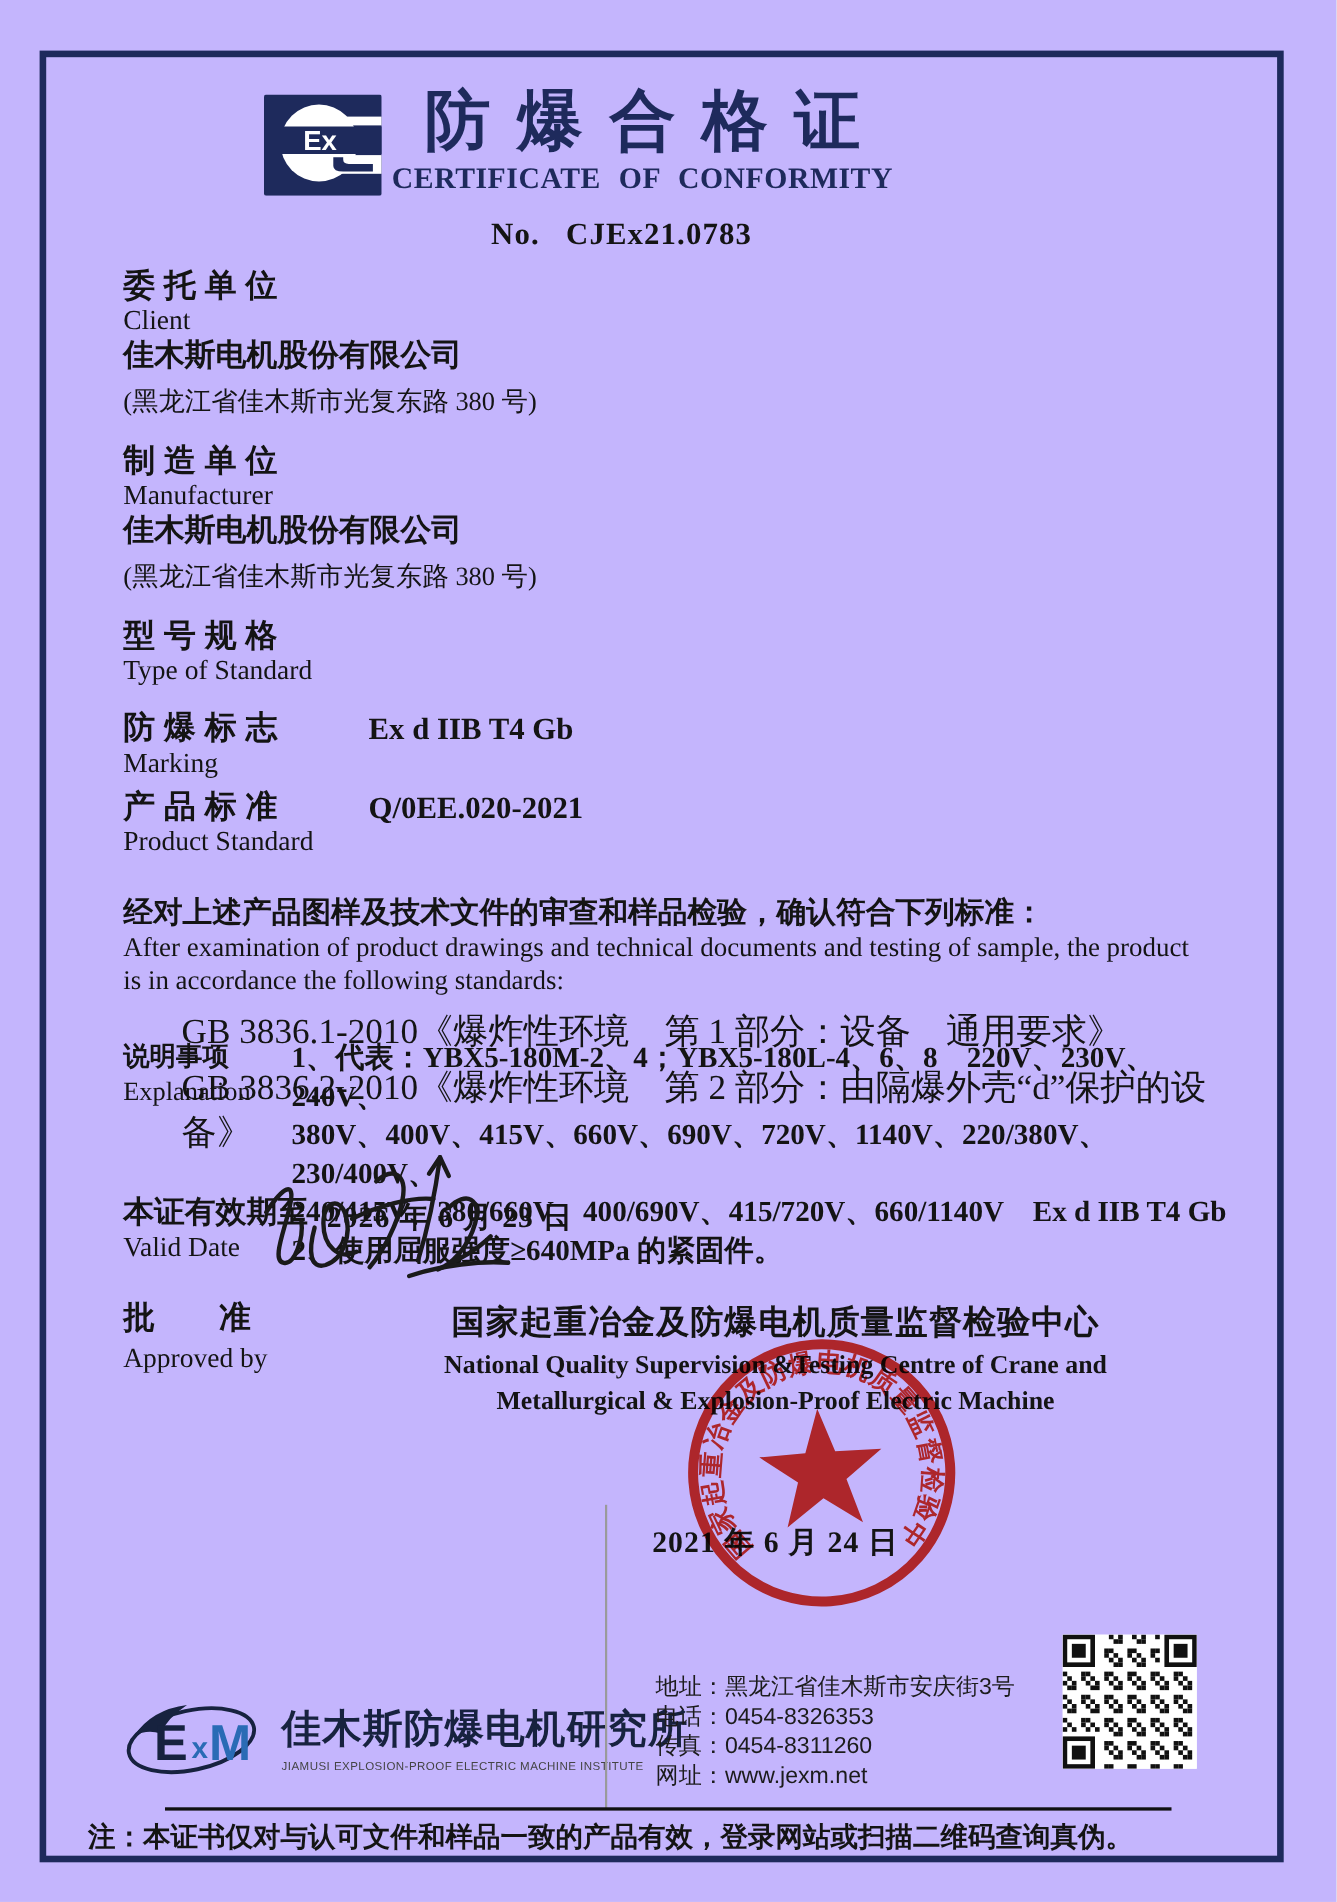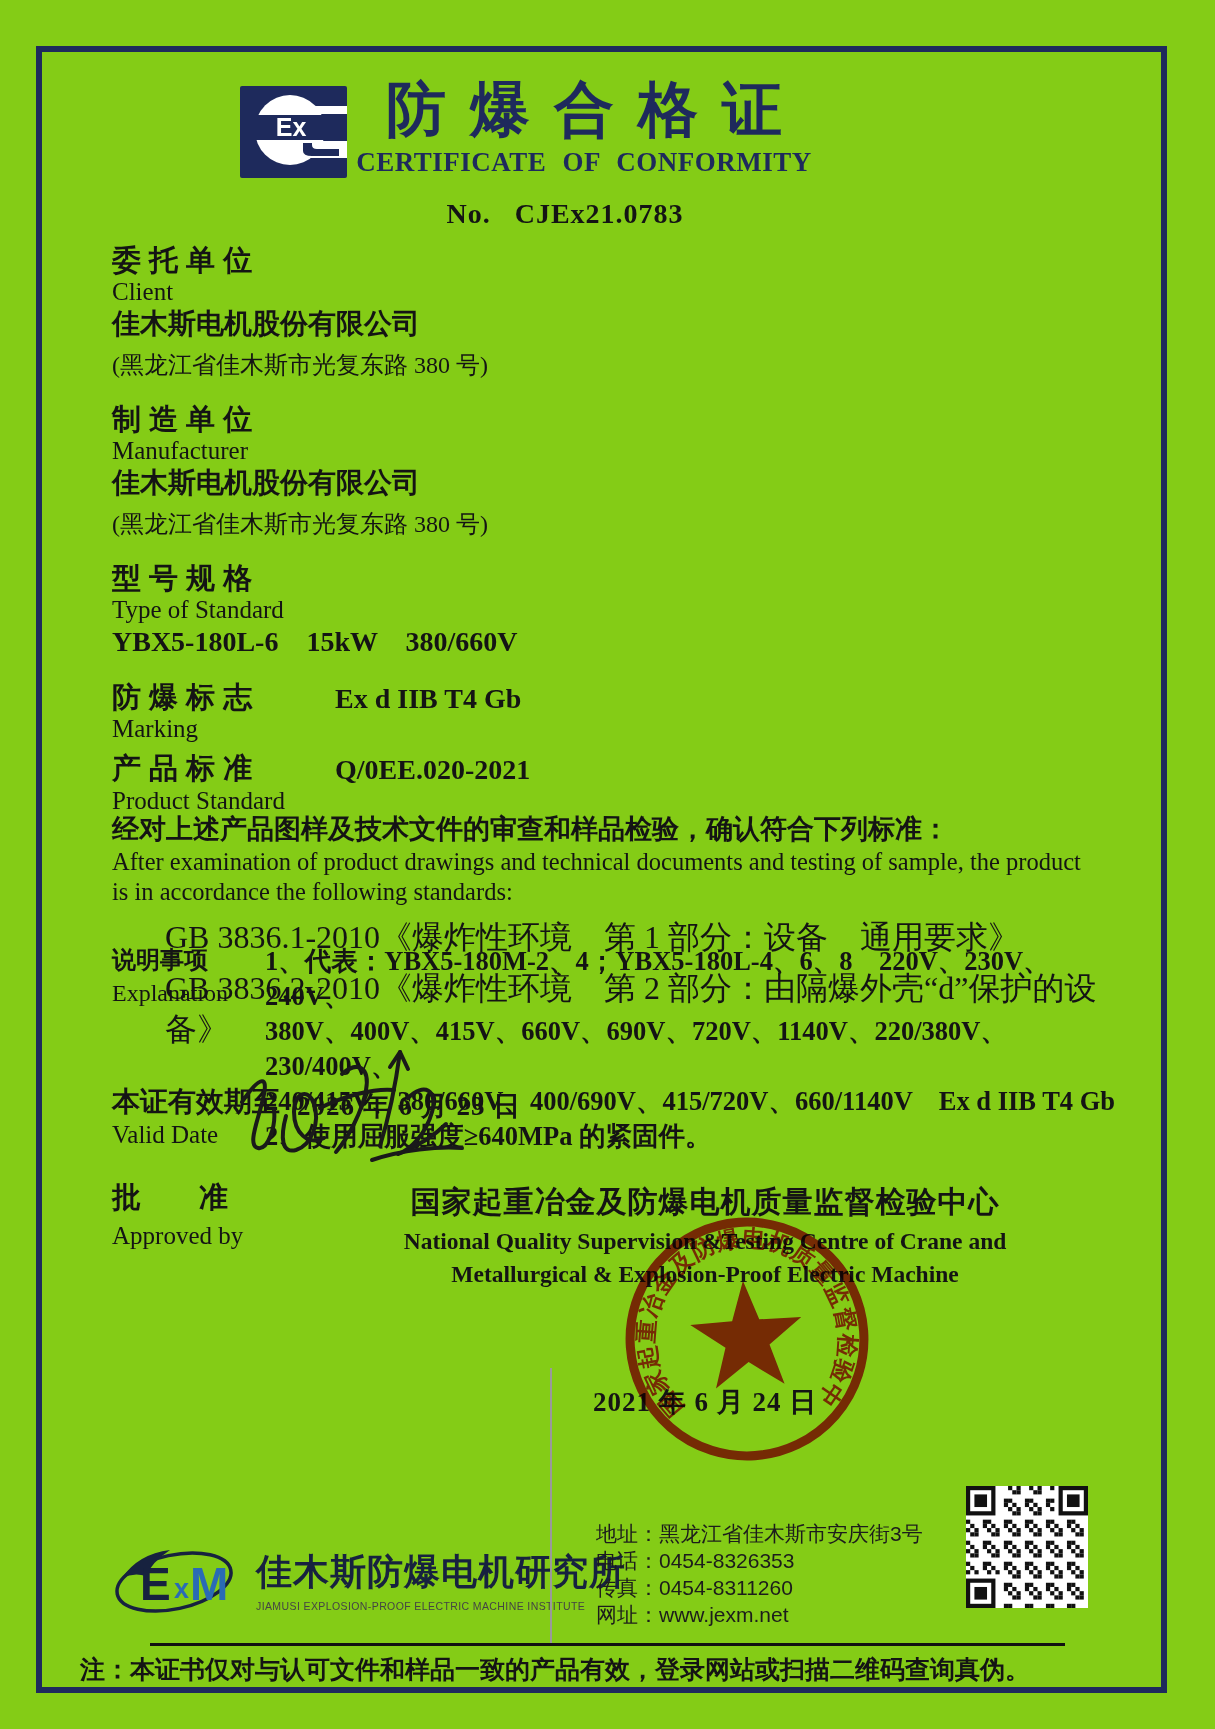--- a/index.html
+++ b/index.html
@@ -1,17 +1,17 @@
 <!DOCTYPE html>
 <html><head>
 <meta charset="utf-8">
 <style>
   html,body{margin:0;padding:0;background:#e8e8e4;}
   .page{
-    position:relative;width:1215px;height:1729px;background:#84cc16;
+    position:relative;width:1215px;height:1729px;background:#c4b5fd;
     font-family:"Liberation Serif",serif;color:#141414;overflow:hidden;margin:0 auto;
   }
   .frame{position:absolute;left:36px;top:46px;width:1131px;height:1647px;
     border:6px solid #1e2a5c;box-sizing:border-box;}
   .abs{position:absolute;}
   .pre{white-space:pre-wrap;}
 
   
   .logo-ex{left:240px;top:86px;width:107px;height:92px;}
   .title-block{left:284px;top:78px;width:600px;text-align:center;}
@@ -119,23 +119,20 @@
         </div>
       <div class="fv">
           <div class="v1 pre">佳木斯电机股份有限公司</div>
         <div class="v2">(黑龙江省佳木斯市光复东路 380 号)</div>
         </div>
     </div>
     <div class="frow m22">
       <div class="fl">
           <div class="cn">型 号 规 格</div>
         <div class="en">Type of Standard</div>
-        </div>
-      <div class="fv">
-          <div class="v1 pre">YBX5-180L-6　15kW　380/660V</div>
         </div>
     </div>
     <div class="frow m8">
       <div class="fl">
           <div class="cn">防 爆 标 志</div>
         <div class="en">Marking</div>
         </div>
       <div class="fv">
           <div class="v1 pre">Ex d IIB T4 Gb</div>
         </div>

